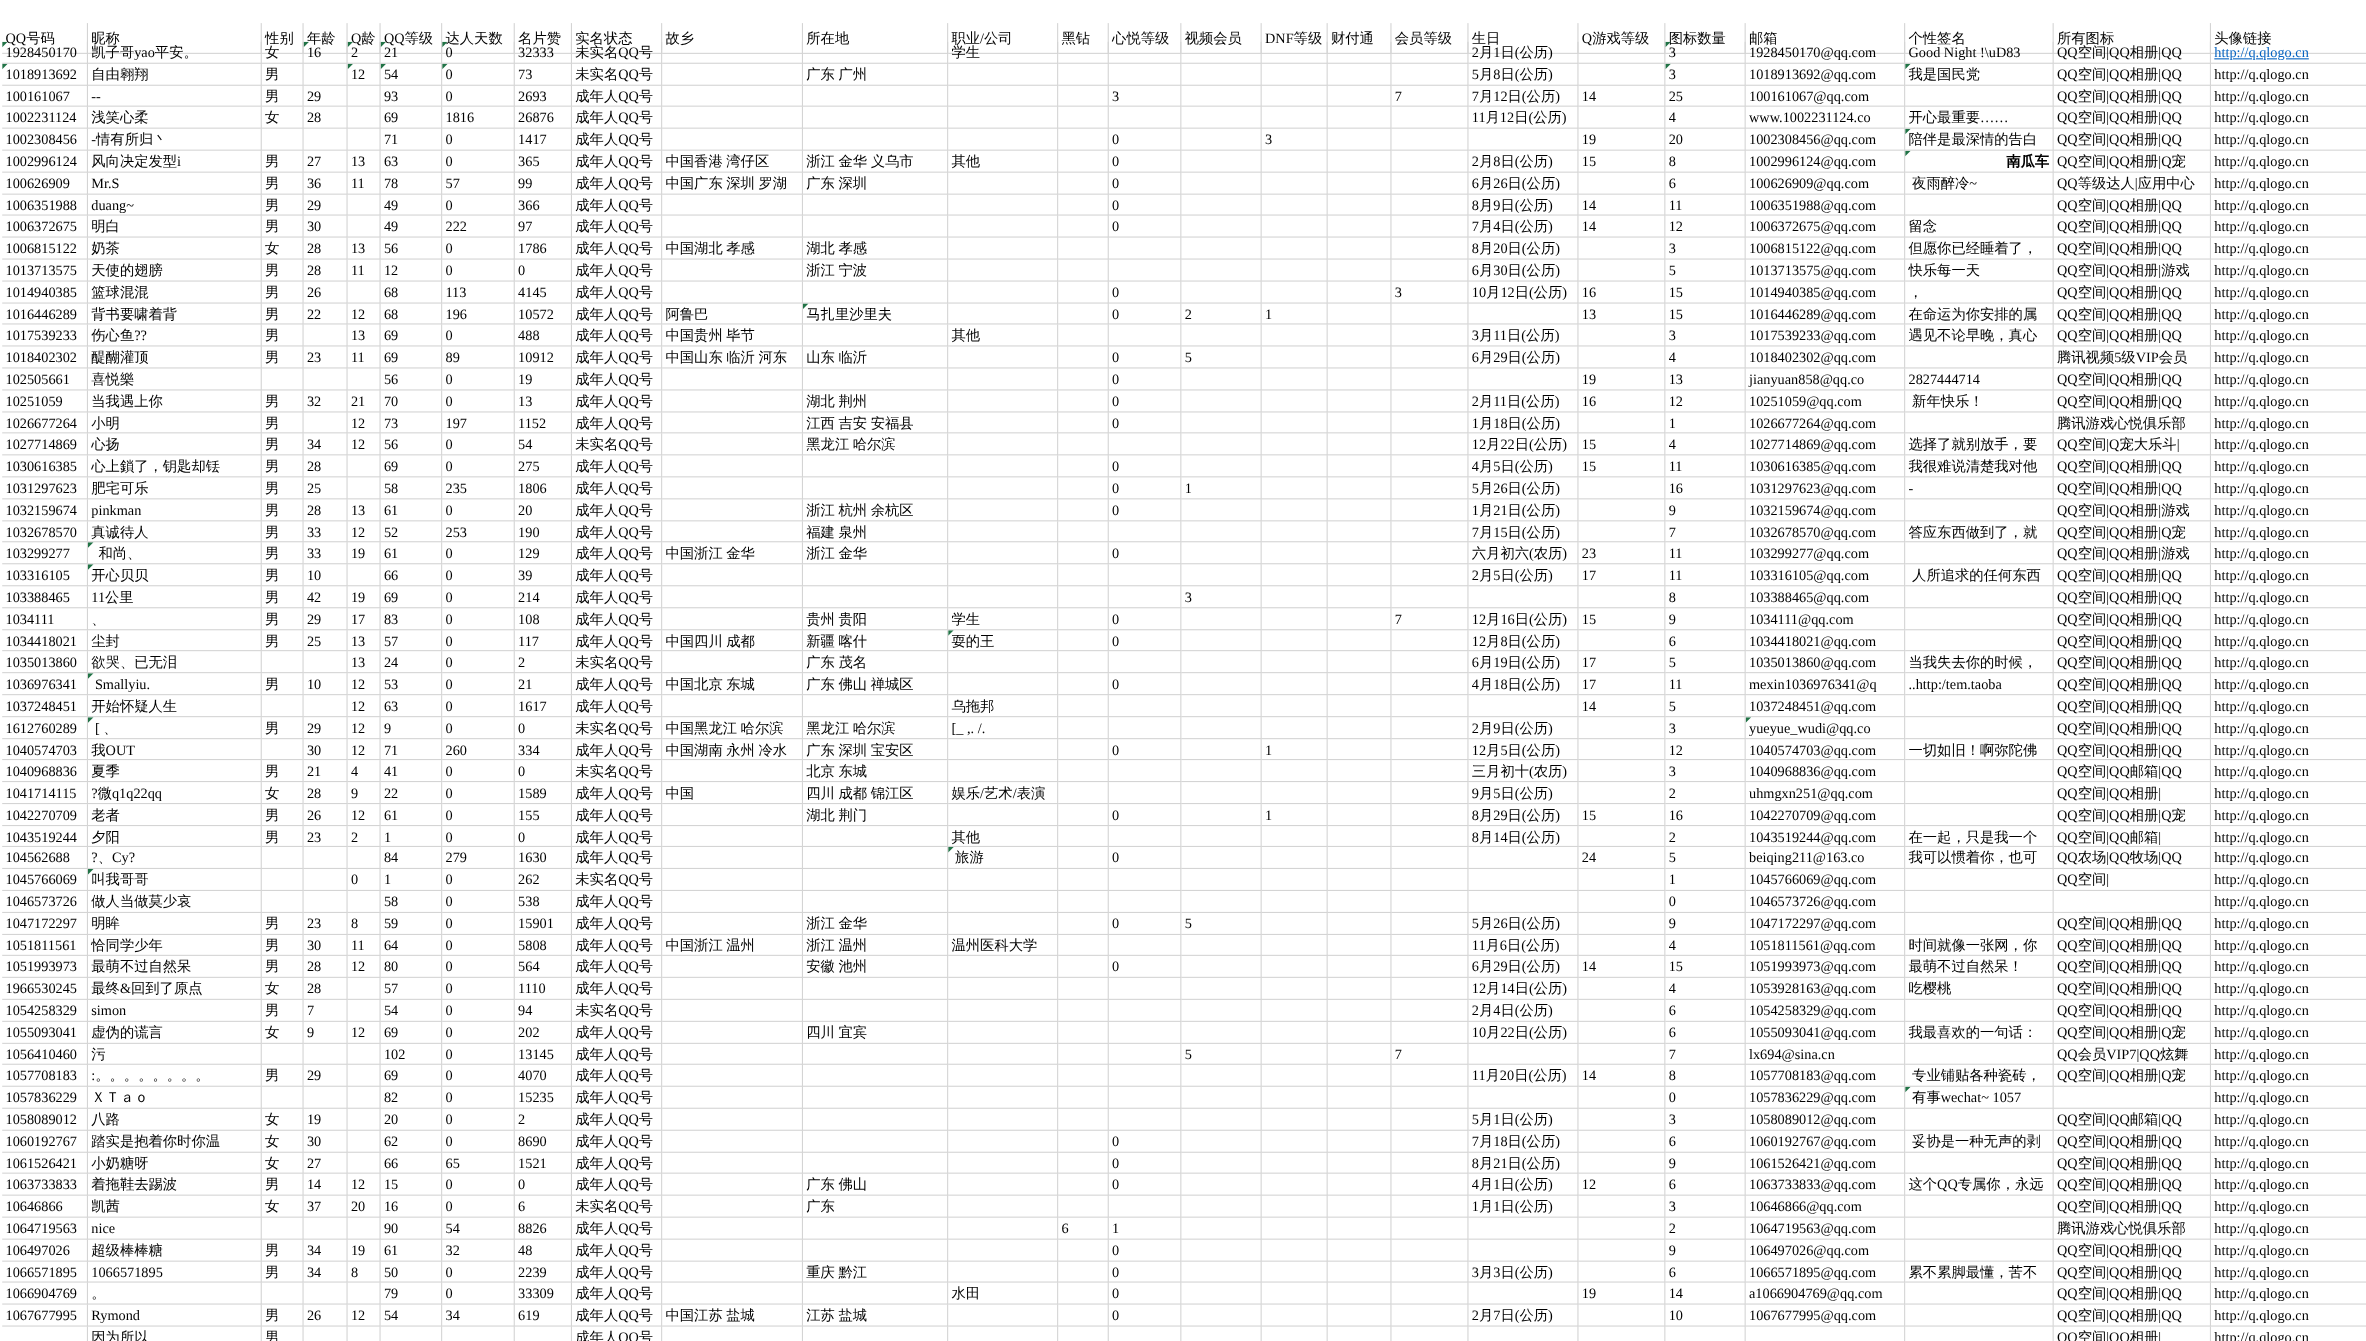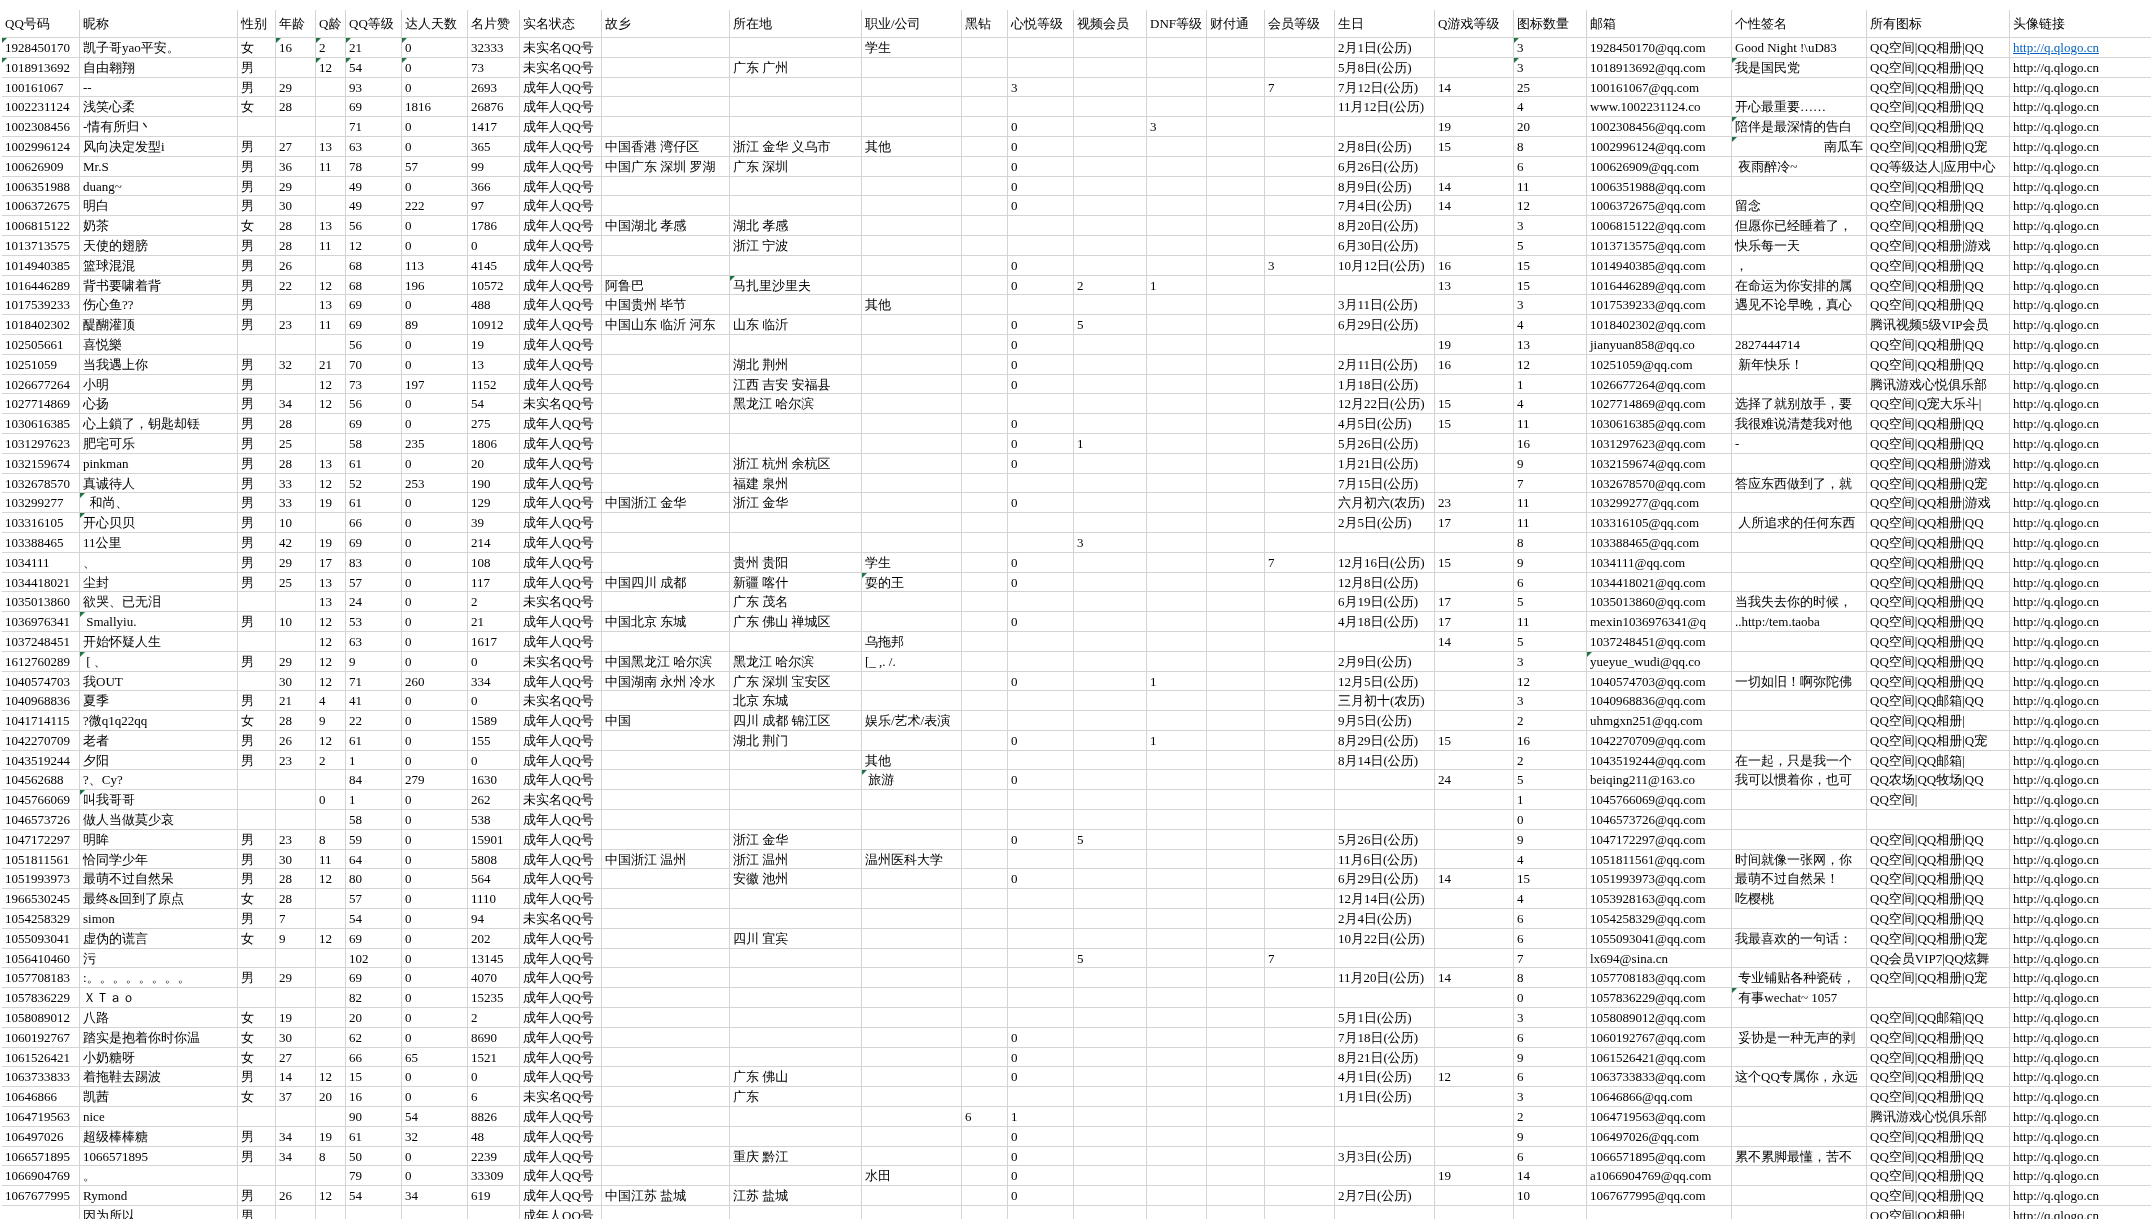--- a/index.html
+++ b/index.html
@@ -11,37 +11,37 @@
     font-size:13px;color:var(--text);
   }
   .grid{
     display:grid;
     grid-template-columns:78px 158px 38px 40px 30px 56px 66px 52px 82px 128px 132px 100px 46px 66px 73px 60px 58px 70px 100px 79px 73px 145px 135px 143px 143px;
     grid-template-rows:28px;
     grid-auto-rows:19.8px;
     width:2149px;
   }
   .hcell{
-    line-height:27px;height:28px;
+    line-height:27px;height:28px;margin-top:11px;
   }
   .cell{
     line-height:19px;height:19.8px;
   }
   .hcell,.cell{
     box-sizing:border-box;position:relative;overflow:hidden;white-space:pre;
     padding-left:3px;
     border-right:1px solid var(--grid);
     border-bottom:1px solid var(--grid);
   }
   .tri{
     position:absolute;top:0;left:0;width:0;height:0;
     border-top:5px solid var(--green);border-right:5px solid transparent;
   }
   .link{color:var(--link);text-decoration:underline;}
-  .ra{text-align:right;padding-right:3px;}
+  .ra{text-align:right;padding-right:3px;font-weight:bold;}
 </style>
 </head>
 <body>
 
 <div class="sheet">
   <div class="grid" id="grid">
       <div class="hcell">QQ号码</div>
       <div class="hcell">昵称</div>
       <div class="hcell">性别</div>
       <div class="hcell">年龄</div>

